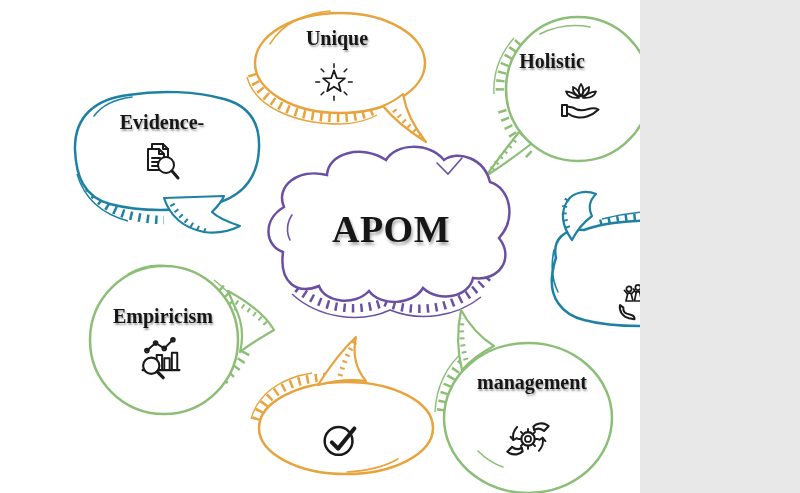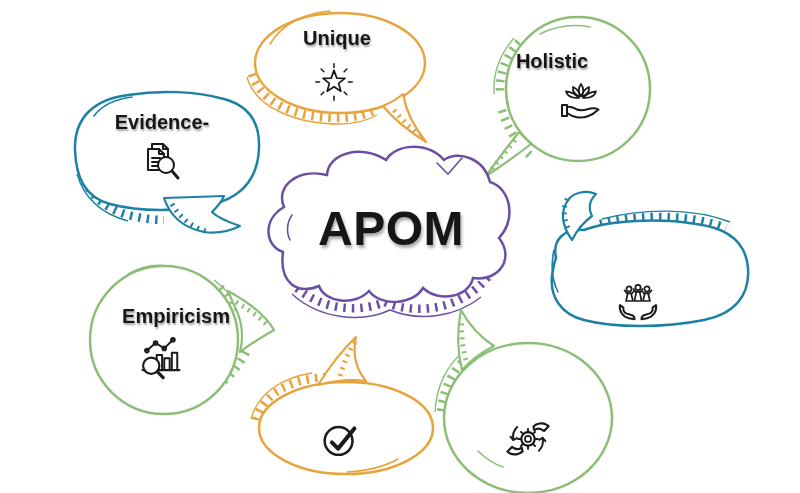--- a/index.html
+++ b/index.html
@@ -1,43 +1,43 @@
 <!DOCTYPE html>
 <html style="--orange: #E8A33C; --green: #8CBE77; --teal: #1E81A4; --purple: #6A4FA3; --ink: #161616; --background: #FFFFFF;"><head>
 <meta charset="utf-8">
 <style>
   :root{
     --orange:#E8A33C; --green:#8CBE77; --teal:#1E81A4; --purple:#6A4FA3;
     --ink:#161616; --bg:#FFFFFF;
   }
   html,body{margin:0;padding:0;background:#e8e8e8;}
   .stage{
-    position:relative; width:800px; height:493px; overflow:hidden;
+    position:relative; width:640px; height:493px; overflow:hidden;
     background:var(--bg);
-    font-family:Liberation Sans, sans-serif;
+    font-family:Liberation Serif, serif;
   }
   svg.scene{position:absolute;left:0;top:0;}
   
   g.orange{--c:var(--orange);} g.green{--c:var(--green);}
   g.teal{--c:var(--teal);} g.purple{--c:var(--purple);}
   .body{fill:#fff;stroke:var(--c);stroke-width:2.5;}
   .tail{fill:#fff;stroke:var(--c);stroke-width:2.2;stroke-linejoin:round;}
   .hatch{fill:none;stroke:var(--c);stroke-width:8.5;stroke-dasharray:2.5 6;}
   .tailhatch{fill:none;stroke:var(--c);stroke-width:5;stroke-dasharray:2 5;}
   .outer{fill:none;stroke:var(--c);stroke-width:1.4;}
   .accent{fill:none;stroke:var(--c);stroke-width:1.6;stroke-linecap:round;}
   
   .lbl{
     position:absolute; transform:translate(-50%,-50%);
     font-weight:700; font-size:20px; line-height:22px; color:var(--ink);
     text-align:center; white-space:nowrap;
     text-shadow:1px 1.5px 2px rgba(90,90,90,.55);
   }
   .lbl span{display:block;text-align:center;}
-  .apom{font-size:48px; letter-spacing:.5px;
+  .apom{font-size:38px; letter-spacing:.5px;
     text-shadow:1.5px 2.5px 3px rgba(90,90,90,.5);}
   
   svg.ico{position:absolute; transform:translate(-50%,-50%); overflow:visible;}
   svg.ico .ln{stroke:#1a1a1a;stroke-width:2;fill:none;stroke-linecap:round;stroke-linejoin:round;}
   svg.ico .fw{fill:#fff;}
 </style>
 </head>
 <body>
 
 <div class="stage">
@@ -119,22 +119,23 @@
   </svg>
 
   <div class="lbl" style="left:337px;top:38px">Unique</div>
   <div class="lbl" style="left:552px;top:61px">Holistic</div>
   <div class="lbl" style="left:162px;top:122px">
     <span>Evidence-</span>
   </div>
   <div class="lbl apom" style="left:391px;top:229px">APOM</div>
   <div class="lbl" style="left:648px;top:253px">
   </div>
-  <div class="lbl" style="left:176px;top:316px">Empiricism</div>
+  <div class="lbl" style="left:163px;top:316px">Empiricism</div>
   <div class="lbl" style="left:532px;top:382px">
+    <span>management</span>
   </div>
 
   <svg class="ico" style="left:334px;top:80px" width="46" height="46" viewBox="0 0 48 48">
     <path class="ln" style="stroke-width:1.8" d="M24,14 L26.9,22 L35.4,22.3 L28.8,27.5 L31.1,35.7 L24,31 L16.9,35.7 L19.2,27.5 L12.6,22.3 L21.1,22 Z"></path>
     <g class="ln" style="stroke-width:1.6">
       <path d="M39,26 h4"></path>
         <path d="M34.6,36.6 l2.8,2.8"></path>
         <path d="M24,41 v4"></path>
         <path d="M13.4,36.6 l-2.8,2.8"></path>
       <path d="M5,26 h4"></path>

